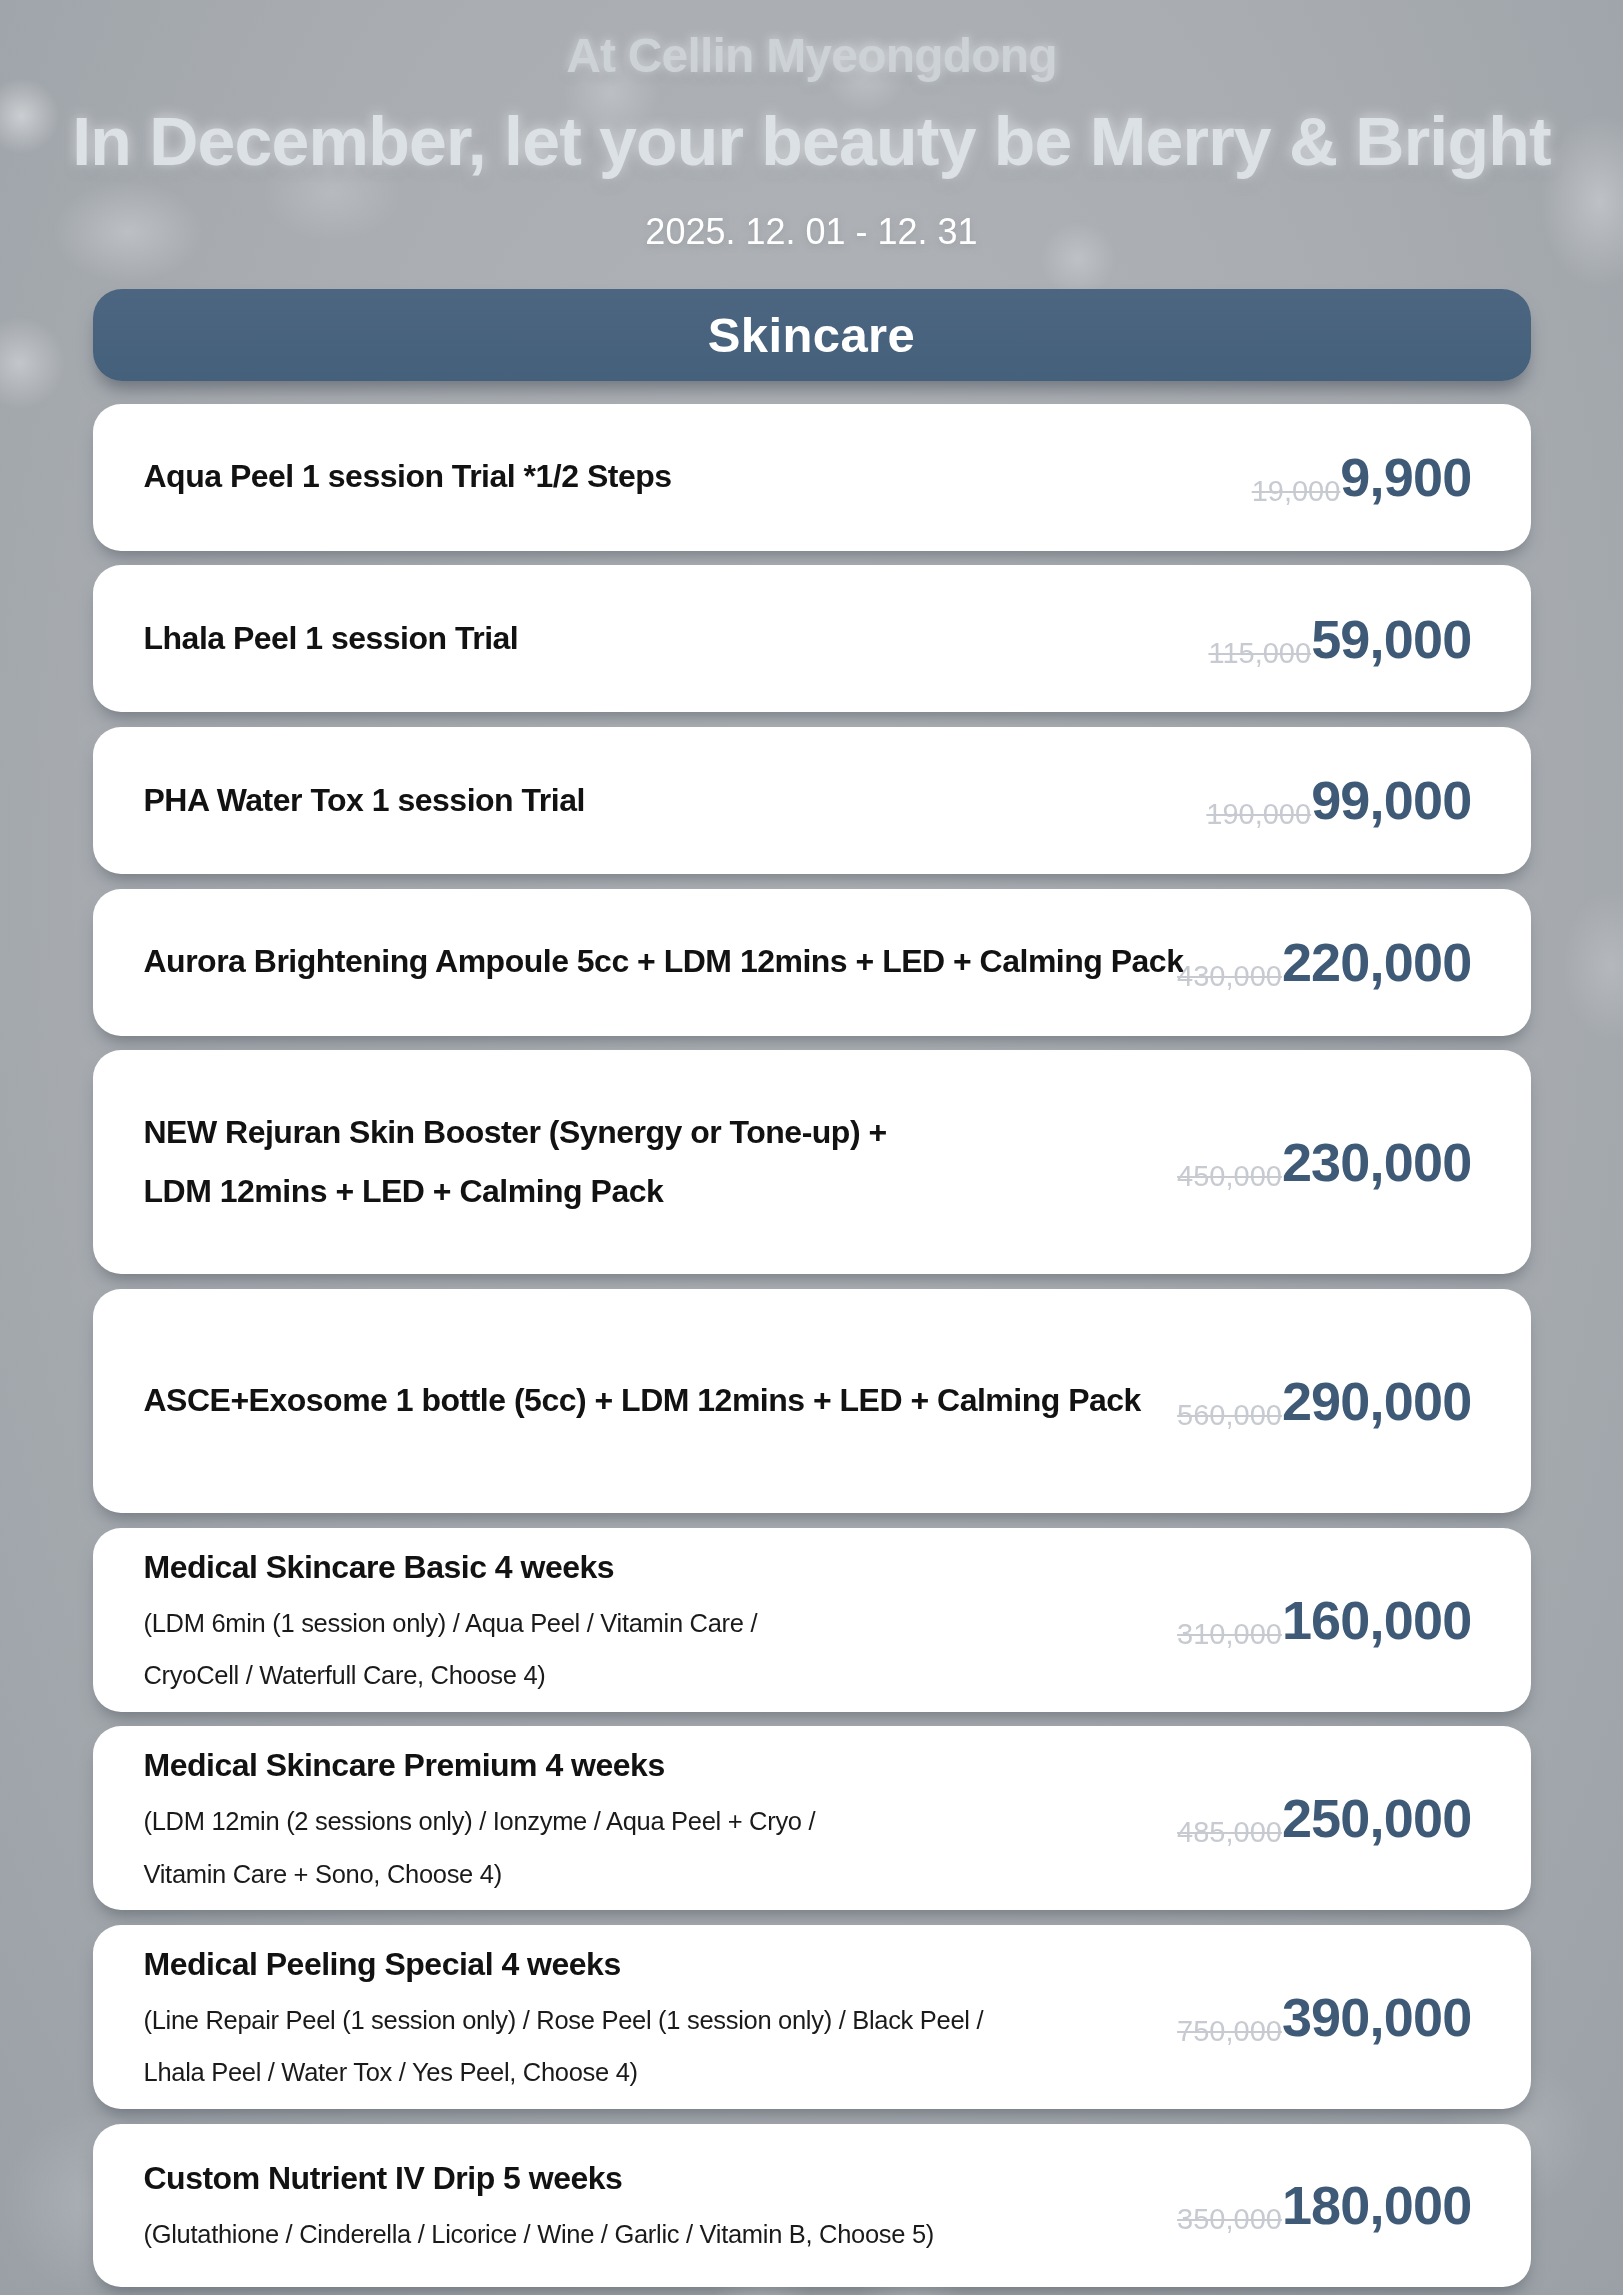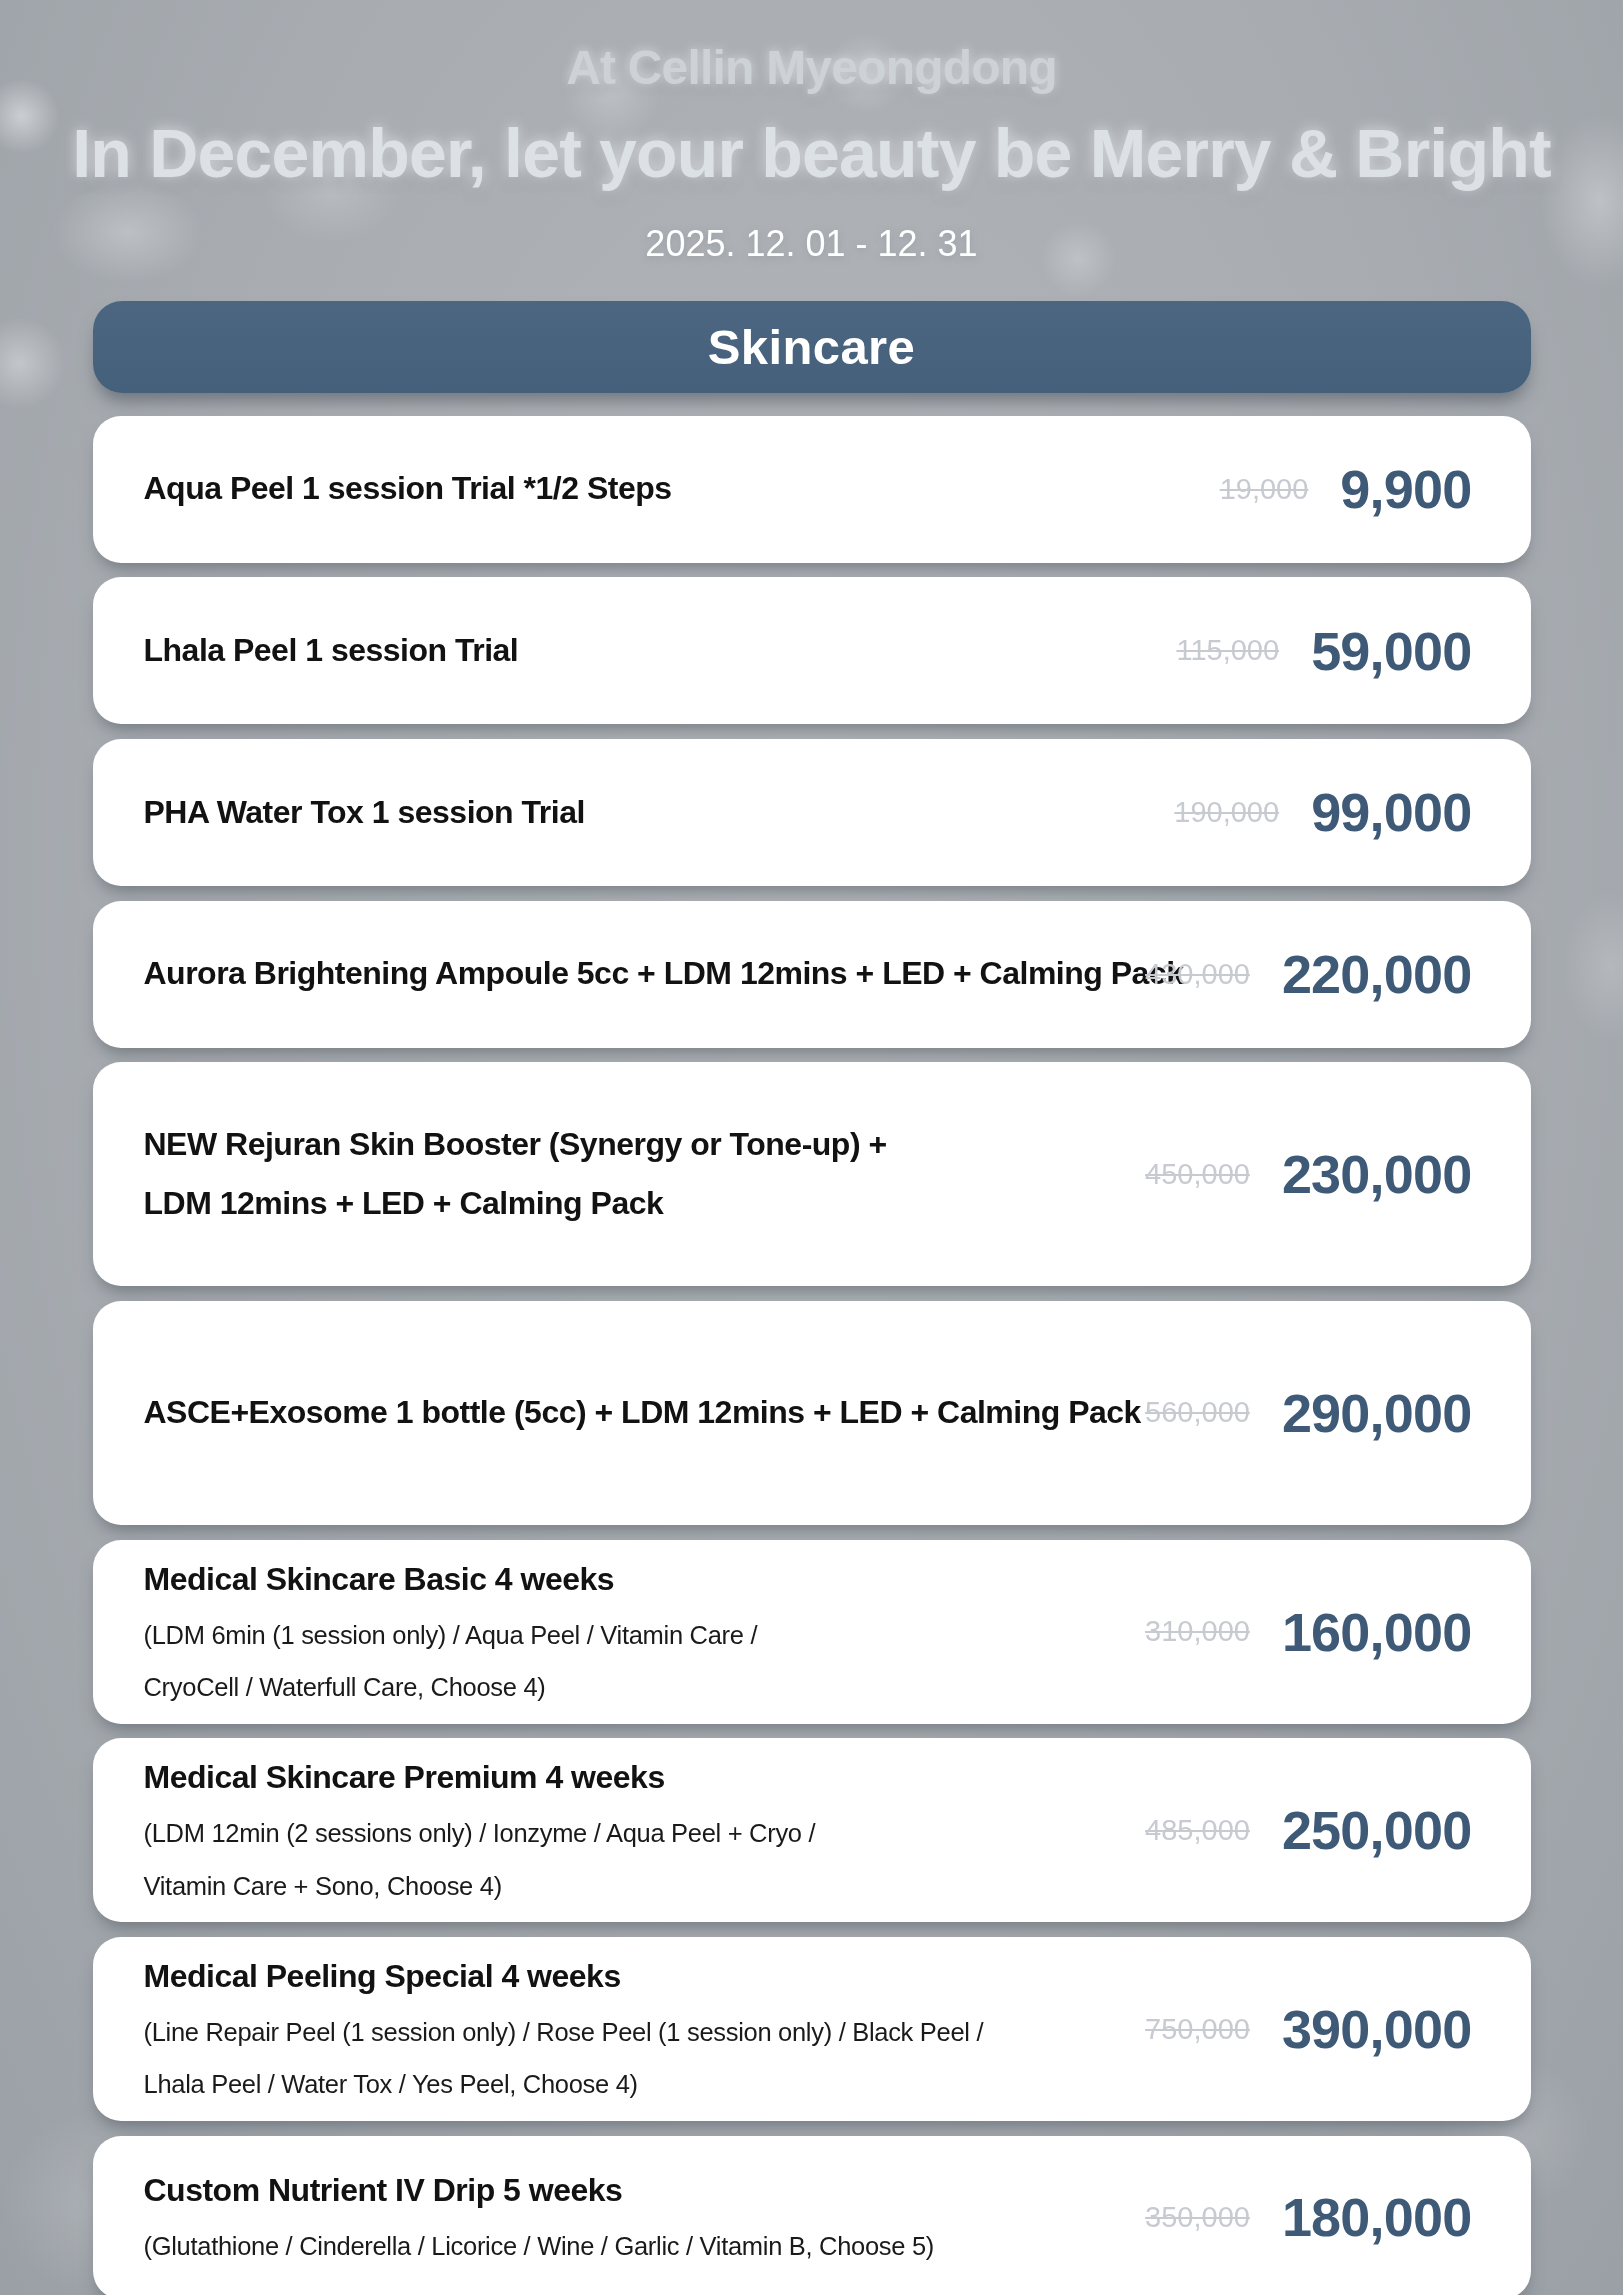--- a/index.html
+++ b/index.html
@@ -20,21 +20,21 @@
       radial-gradient(circle 54px  at 1078px 259px, rgba(255,255,255,.22), rgba(255,255,255,0) 70%),
       radial-gradient(circle 66px  at 19.3px  363px,  rgba(255,255,255,.35), rgba(255,255,255,0) 70%),
       radial-gradient(ellipse 70px 108px at 1611px 966px, rgba(255,255,255,.18), rgba(255,255,255,0) 70%),
       radial-gradient(ellipse 77px 131px at 761px 2253px, rgba(255,255,255,.30), rgba(255,255,255,0) 70%),
       radial-gradient(ellipse 85px 147px at 912px 2245px, rgba(255,255,255,.32), rgba(255,255,255,0) 70%),
       radial-gradient(circle 131px at 93px 2203px, rgba(255,255,255,.14), rgba(255,255,255,0) 70%),
       radial-gradient(circle 108px at 1515px 2133px, rgba(255,255,255,.13), rgba(255,255,255,0) 70%),
       radial-gradient(ellipse at 50% 38%, #b2b6ba 0%, #a9adb2 55%, #9aa0a6 100%);
   }
 
-  .header { text-align:center; padding-top:40px; }
+  .header { text-align:center; padding-top:28px; }
   .promo-subtitle {
     font-size:48px; font-weight:700; color:#cdd2d7; letter-spacing:-0.8px;
     text-shadow:0 0 10.8px rgba(255,255,255,.65), 0 3.9px 9.3px rgba(118,126,134,.45);
   }
   .promo-title {
     margin-top:18.5px;
     font-size:68px; font-weight:700; color:#dce1e6; letter-spacing:-0.8px;
     text-shadow:0 0 14px rgba(255,255,255,.70), 0 5.4px 10.8px rgba(118,126,134,.50);
   }
   .promo-date {
@@ -65,21 +65,21 @@
   .item-name {
     font-size:32px; font-weight:600; color:#121212;
     letter-spacing:-0.5px; line-height:1.05; white-space:nowrap;
   }
   .item-desc {
     font-size:25.5px; font-weight:400; color:#1a1a1a;
     letter-spacing:-0.3px; line-height:1.05; white-space:nowrap;
   }
   .item-name:empty, .item-desc:empty { display:none; }
 
-  .price-block { display:flex; align-items:center; gap:32px; flex-shrink:0; }
+  .price-block { display:flex; align-items:flex-end; flex-shrink:0; }
   .old-price {
     font-size:29px; font-weight:500; color:#c7cbd1;
     text-decoration:line-through; text-decoration-thickness:2.3px;
   }
   .new-price { font-size:54px; font-weight:700; color:#3e5a77; letter-spacing:-0.8px; }
 
   .footer-note {
     margin-top:23px; text-align:left;
     font-size:31px; font-weight:400; color:#f4f6f8;
     text-shadow:0 1.5px 5.4px rgba(128,134,140,.6);

